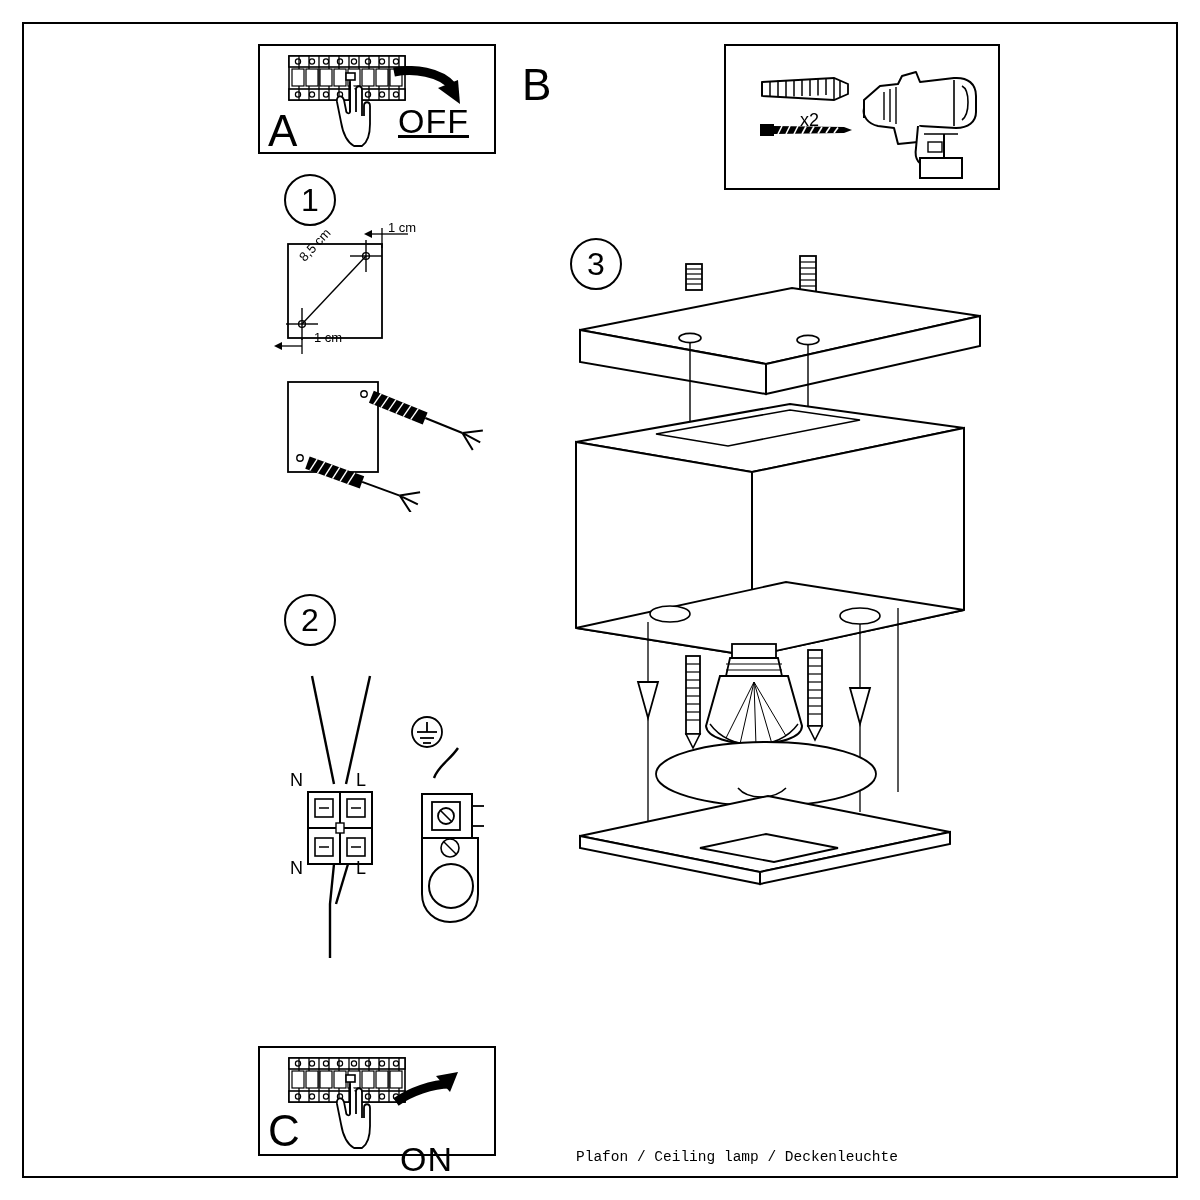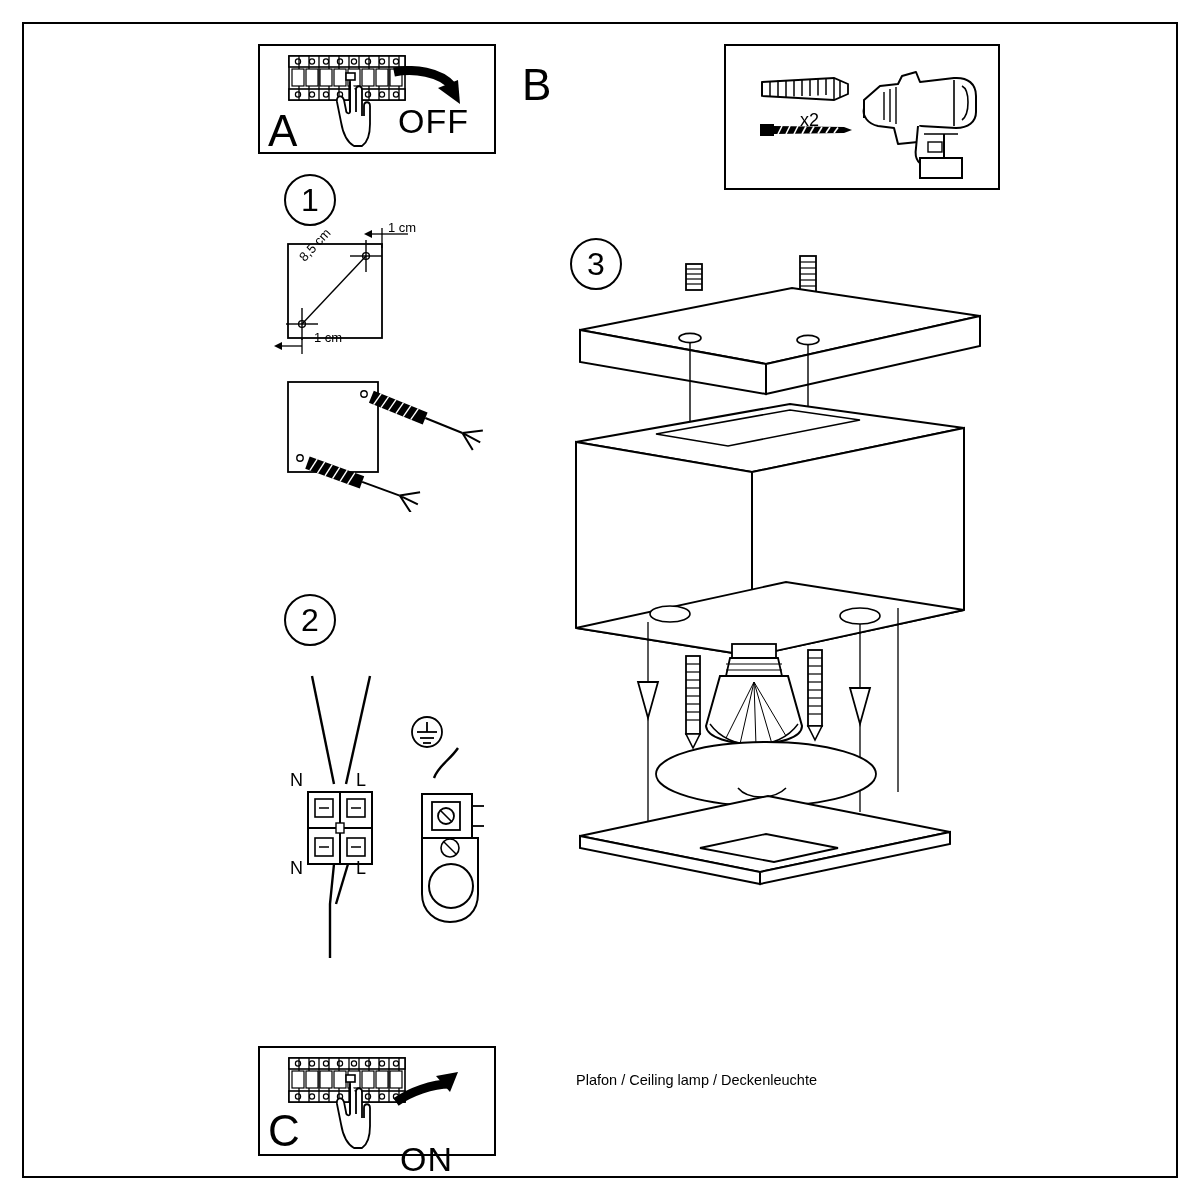--- a/index.html
+++ b/index.html
@@ -74,21 +74,21 @@
 <body>
 
 <div id="sheet">
 
   <div class="frame"></div>
 
   <div class="box" style="left:258px; top:44px; width:238px; height:110px;"></div>
 
   <div class="lbl big-letter" style="left:268px; top:106px;">A</div>
 
-  <div class="lbl onoff" style="left:398px; top:102px;">OFF</div>
+  <div class="lbl onoff" style="left:398px; top:102px;text-decoration:underline;">OFF</div>
 
   <div class="sv" style="left:288px; top:48px;">
     <svg width="118" height="60" viewBox="0 0 118 60">
       <rect x="1" y="8" width="116" height="44" fill="#fff" stroke="#000" stroke-width="1.6"></rect>
       <rect x="1" y="8" width="116" height="11" fill="#fff" stroke="#000" stroke-width="1.6"></rect>
       <rect x="1" y="41" width="116" height="11" fill="#fff" stroke="#000" stroke-width="1.6"></rect>
       <g stroke="#000" stroke-width="1.3">
         <line x1="11" y1="8" x2="11" y2="52"></line>
           <line x1="21" y1="8" x2="21" y2="52"></line>
         <line x1="31" y1="8" x2="31" y2="52"></line>
@@ -520,15 +520,15 @@
     </svg>
   </div>
 
   <div class="sv" style="left:392px; top:1058px;">
     <svg width="72" height="48" viewBox="0 0 72 48">
       <path d="M4 44 C18 34 40 26 58 26" fill="none" stroke="#000" stroke-width="9"></path>
       <path d="M66 14 L44 18 L58 34 Z" fill="#000"></path>
     </svg>
   </div>
 
-  <div class="lbl footer-line" style="left:576px; top:1072px;">Plafon / Ceiling lamp / Deckenleuchte</div>
+  <div class="lbl footer-line" style="left:576px; top:1149px;font-family:Liberation Mono, monospace;">Plafon / Ceiling lamp / Deckenleuchte</div>
 
 </div>
 
 </body></html>

